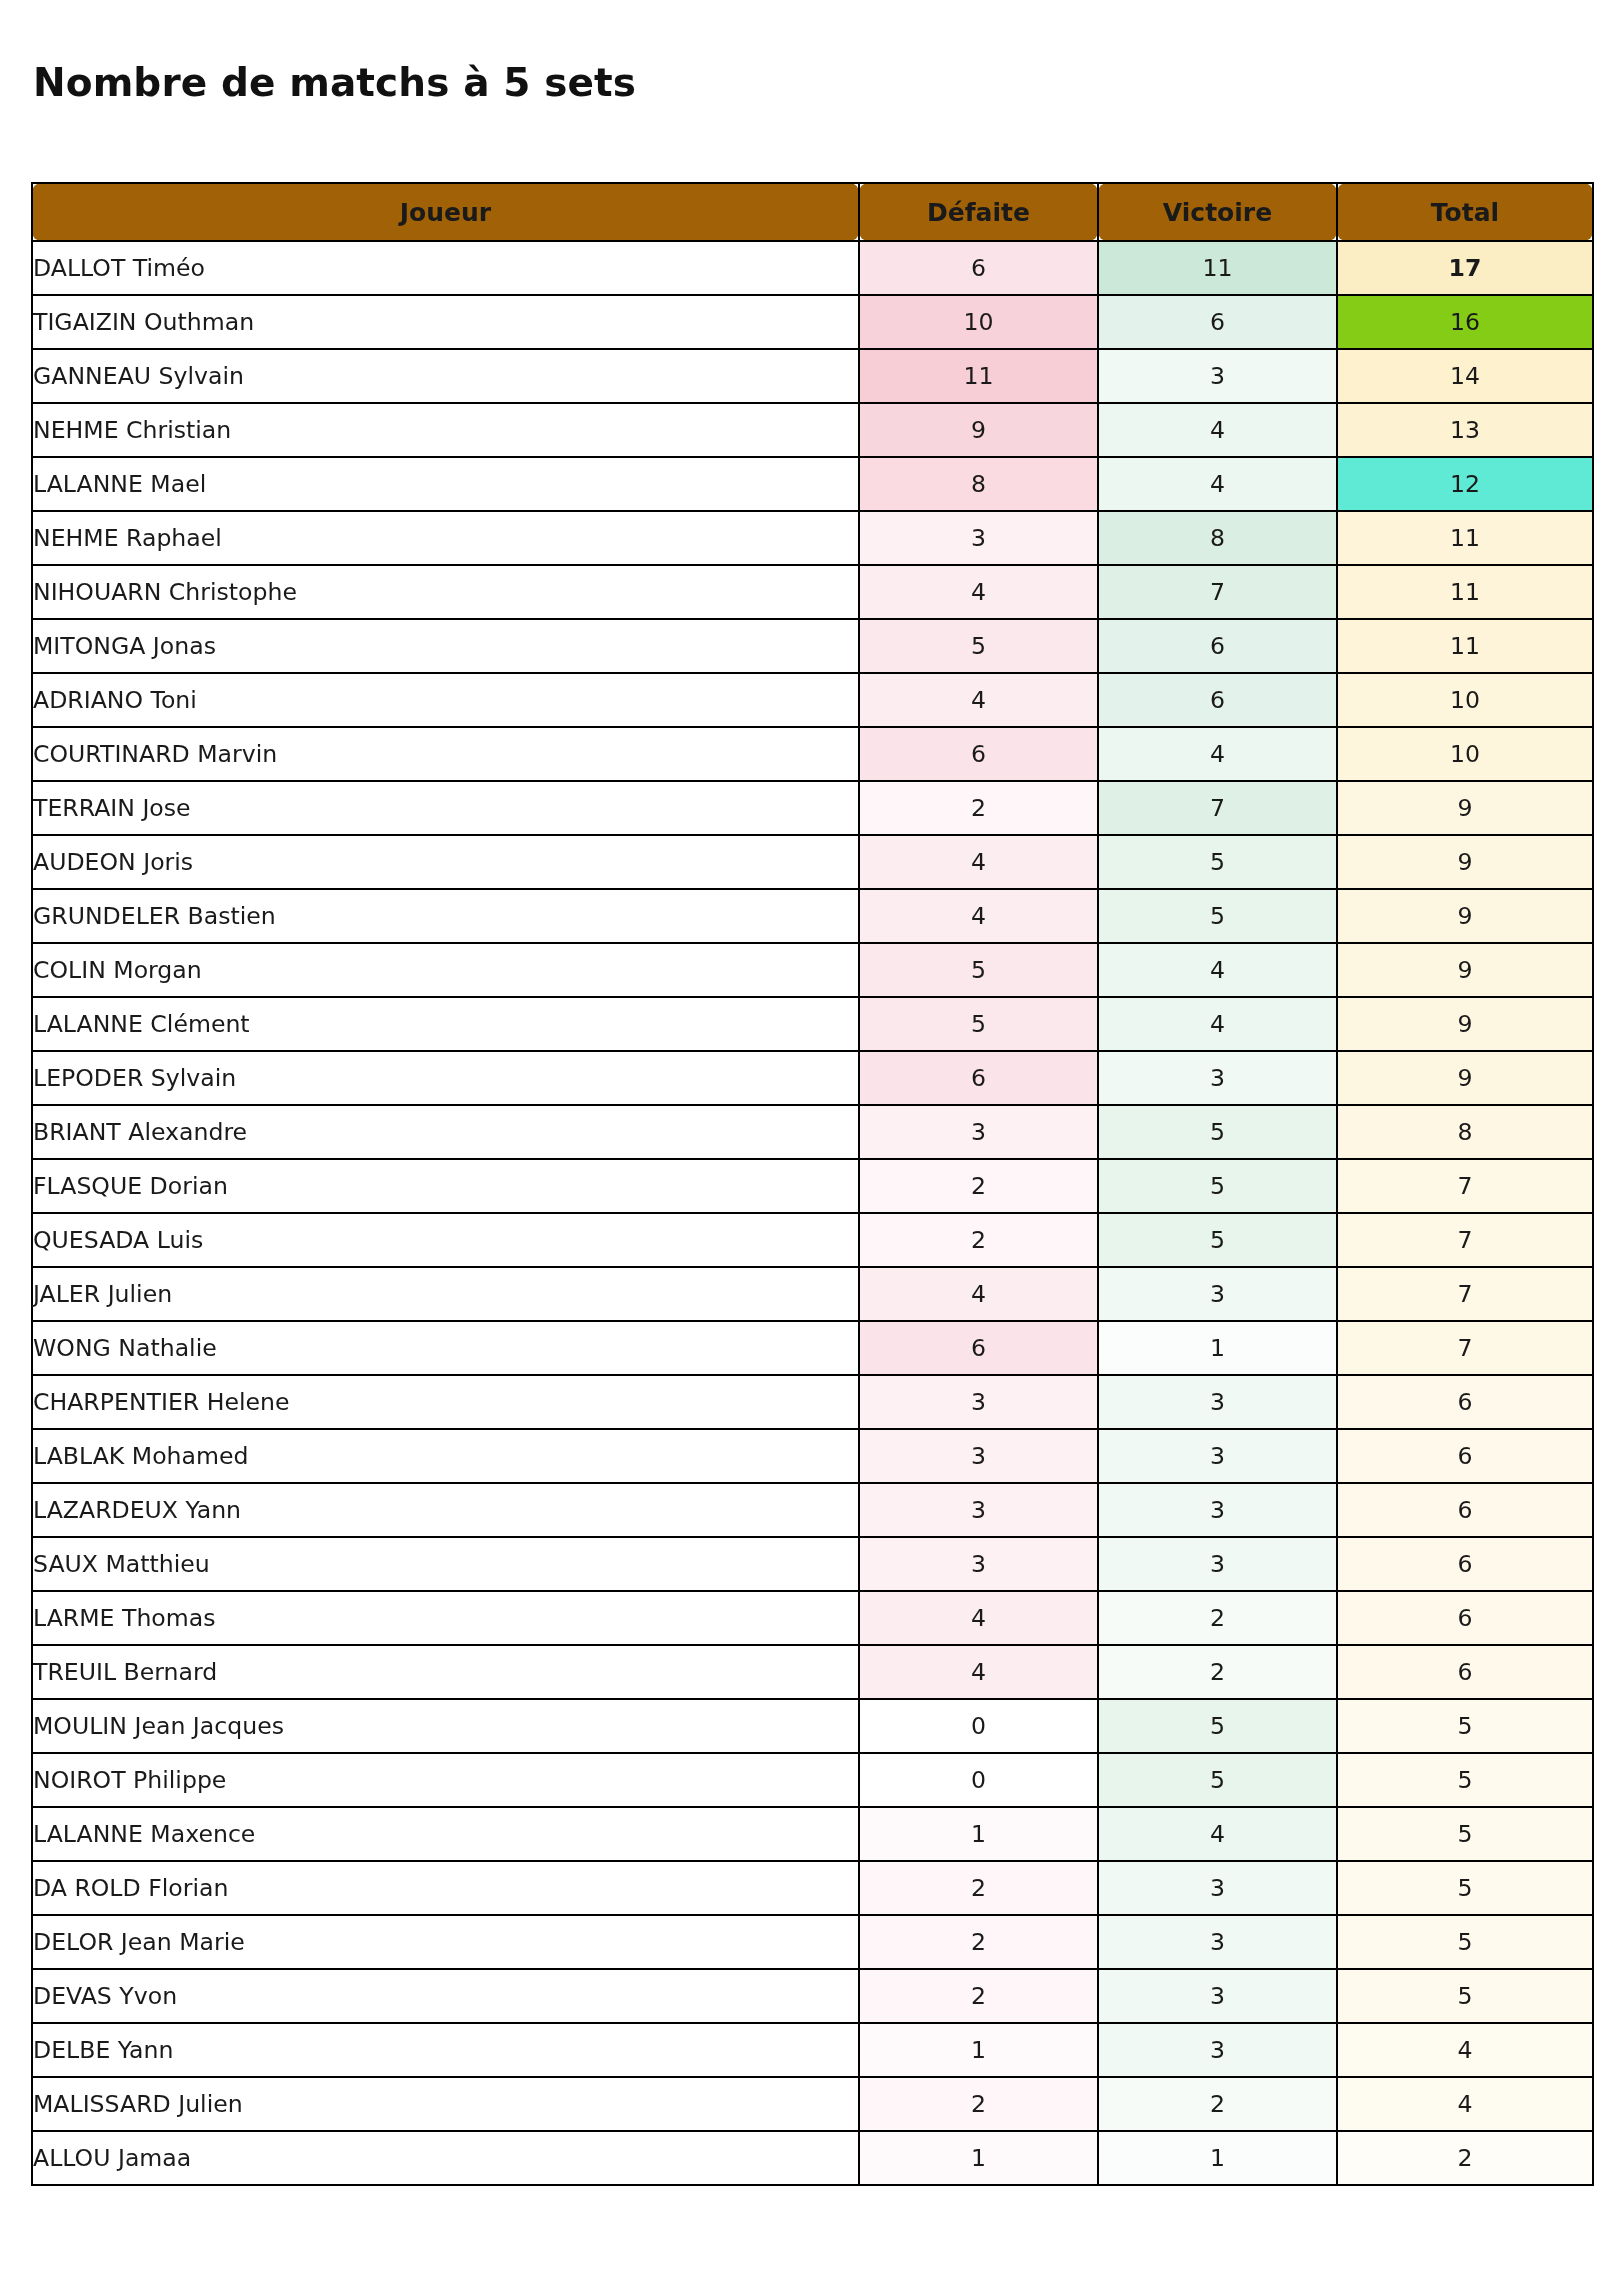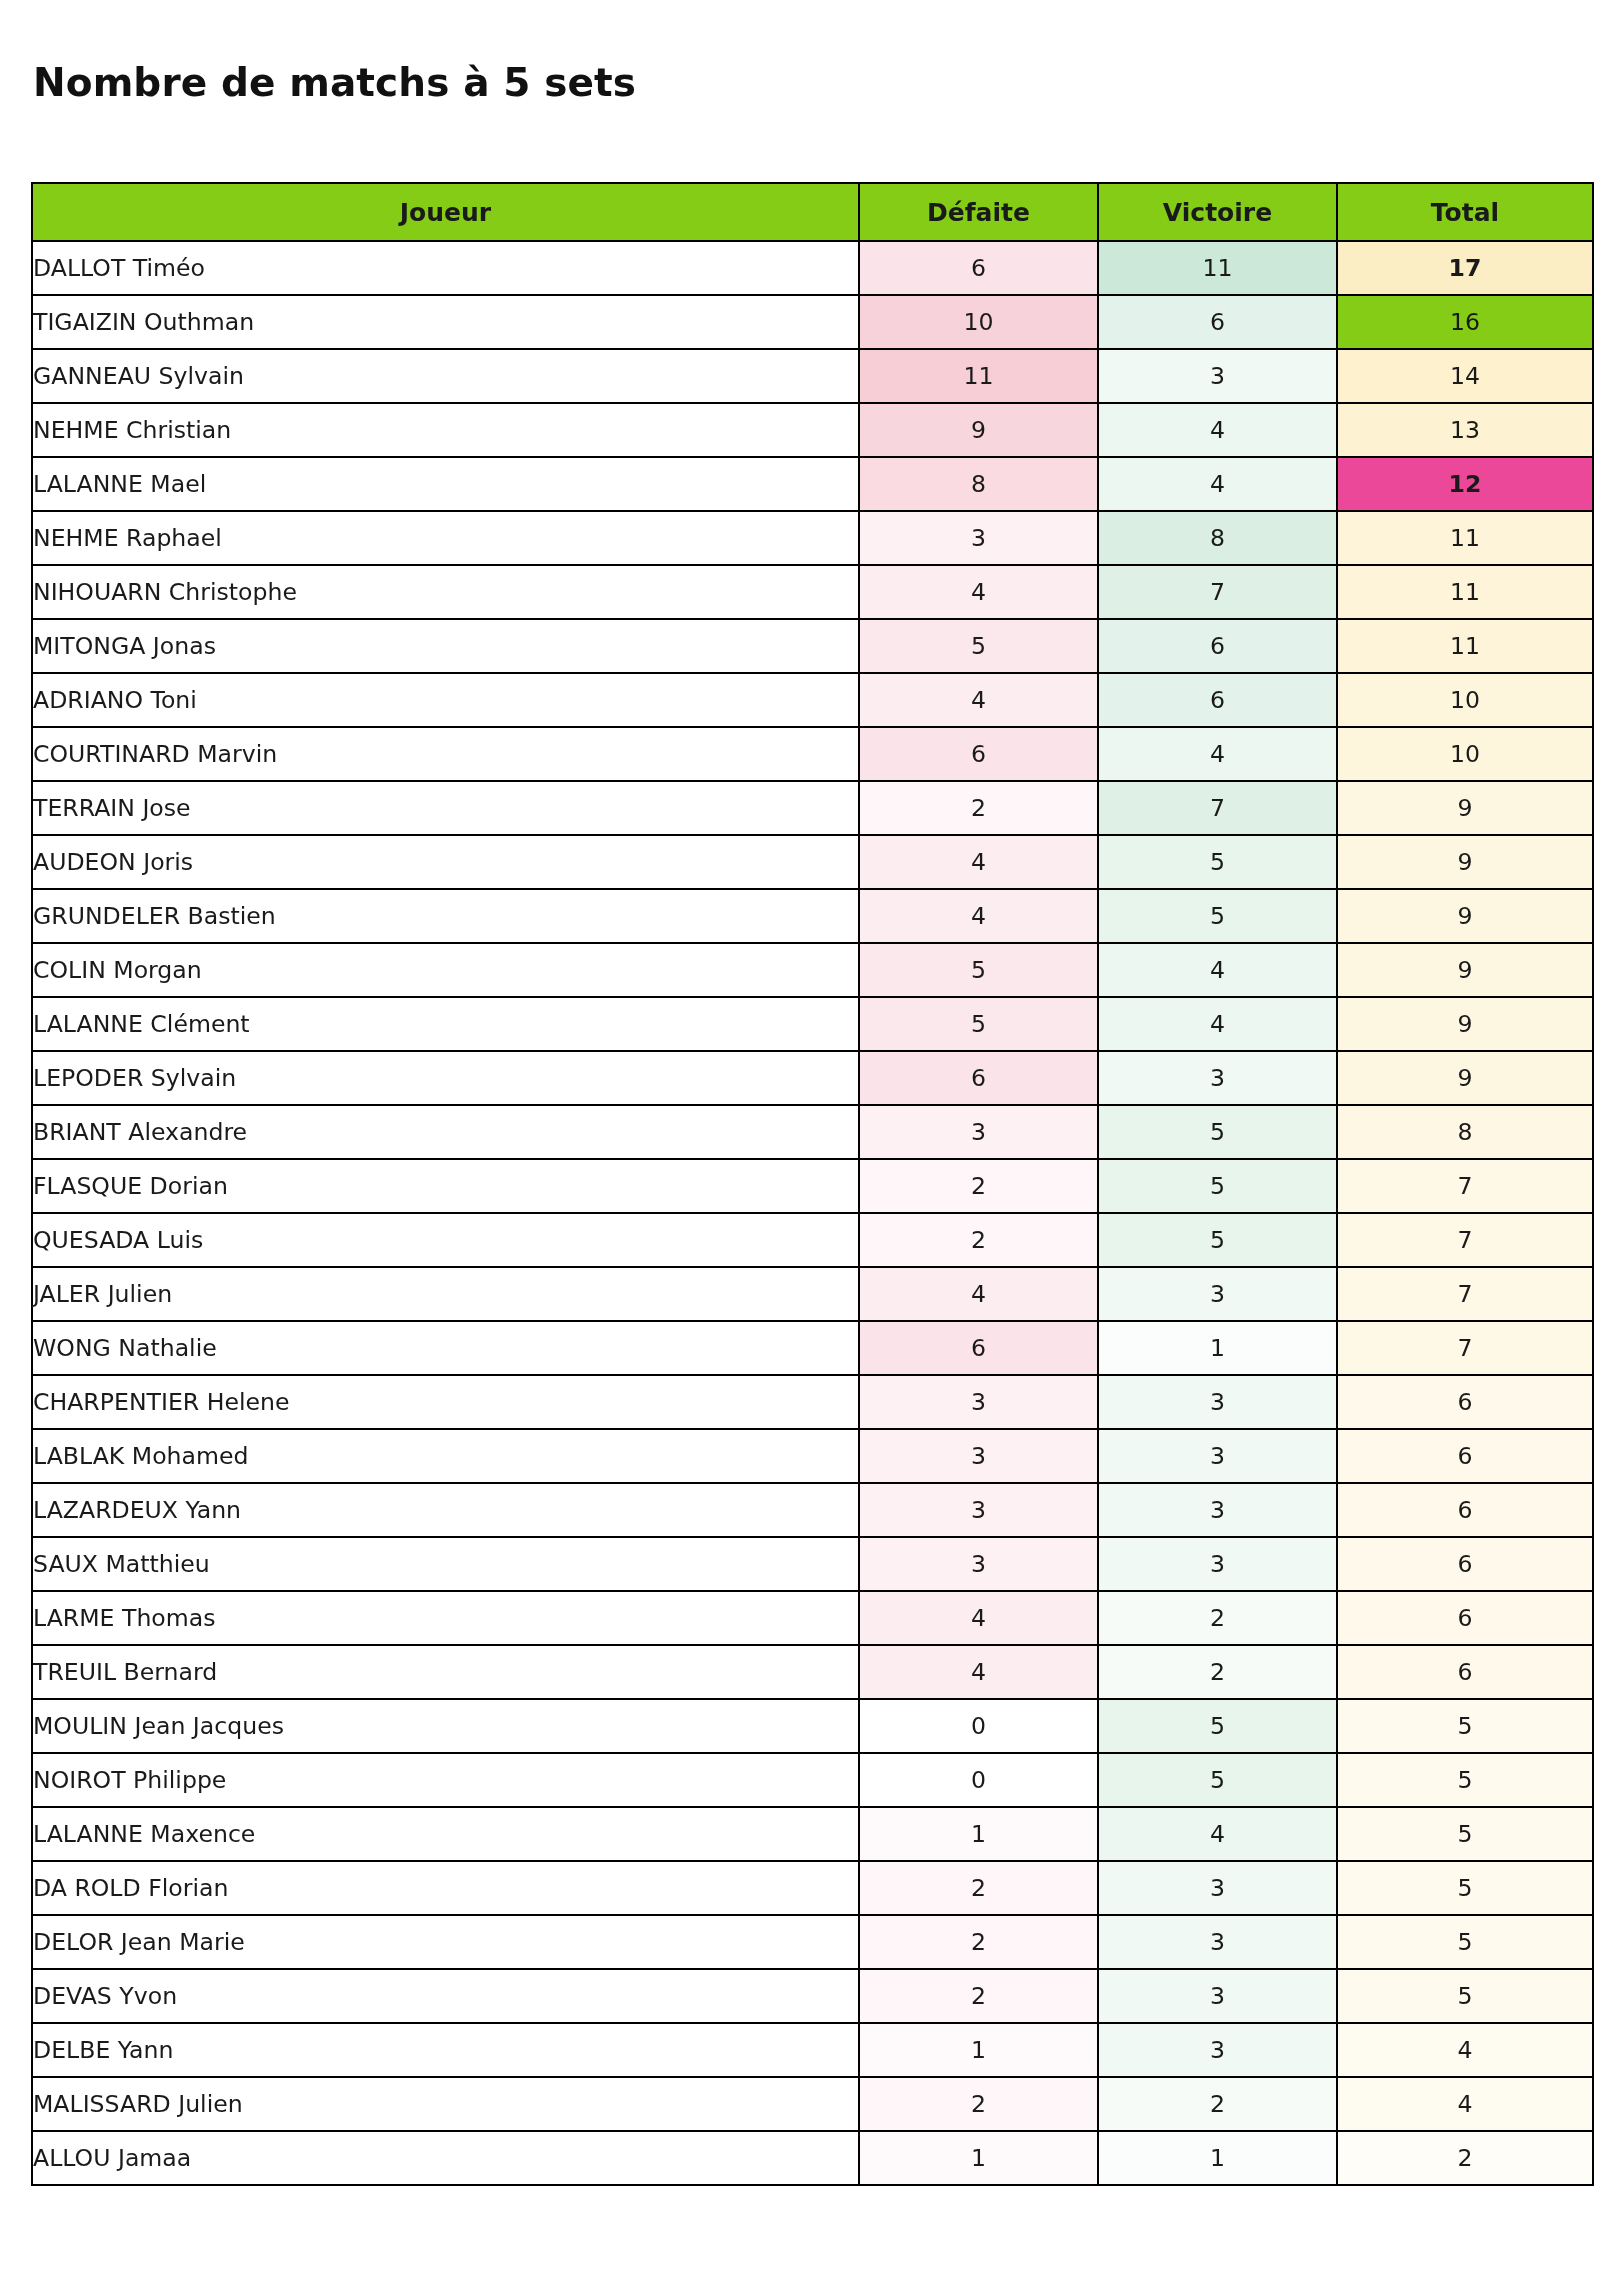--- a/index.html
+++ b/index.html
@@ -49,25 +49,26 @@
 
   table.grid th, table.grid td {
     border: 2.6px solid #000000;
     padding: 0;
     height: 52px;
     font-size: 23.6px;
     color: #1a1a1a;
     vertical-align: middle;
   }
   table.grid thead th {
-    background: #84cc16;
+    background: #a16207;
     font-weight: bold;
     text-align: center;
     height: 56px;
     font-size: 25px;
+    border-radius: 9px;
   }
   td.name-cell {
     text-align: left;
     padding-left: 79px;
     background: #ffffff;
     font-weight: normal;
   }
   td.num-cell {
     text-align: center;
   }
@@ -117,21 +118,21 @@
           <tr>
             <td class="name-cell">NEHME Christian</td>
             <td class="num-cell" style="background: rgb(248, 214, 221);">9</td>
             <td class="num-cell" style="background: rgb(236, 247, 241);">4</td>
             <td class="num-cell" style="background: rgb(253, 242, 210);">13</td>
           </tr>
           <tr>
             <td class="name-cell">LALANNE Mael</td>
             <td class="num-cell" style="background: rgb(249, 219, 225);">8</td>
             <td class="num-cell" style="background: rgb(236, 247, 241);">4</td>
-            <td class="num-cell" style="background: #ec4899; font-weight: bold;">12</td>
+            <td class="num-cell" style="background: #5eead4;">12</td>
           </tr>
           <tr>
             <td class="name-cell">NEHME Raphael</td>
             <td class="num-cell" style="background: rgb(253, 241, 244);">3</td>
             <td class="num-cell" style="background: rgb(218, 238, 227);">8</td>
             <td class="num-cell" style="background: rgb(253, 244, 217);">11</td>
           </tr>
           <tr>
             <td class="name-cell">NIHOUARN Christophe</td>
             <td class="num-cell" style="background: rgb(252, 237, 240);">4</td>

